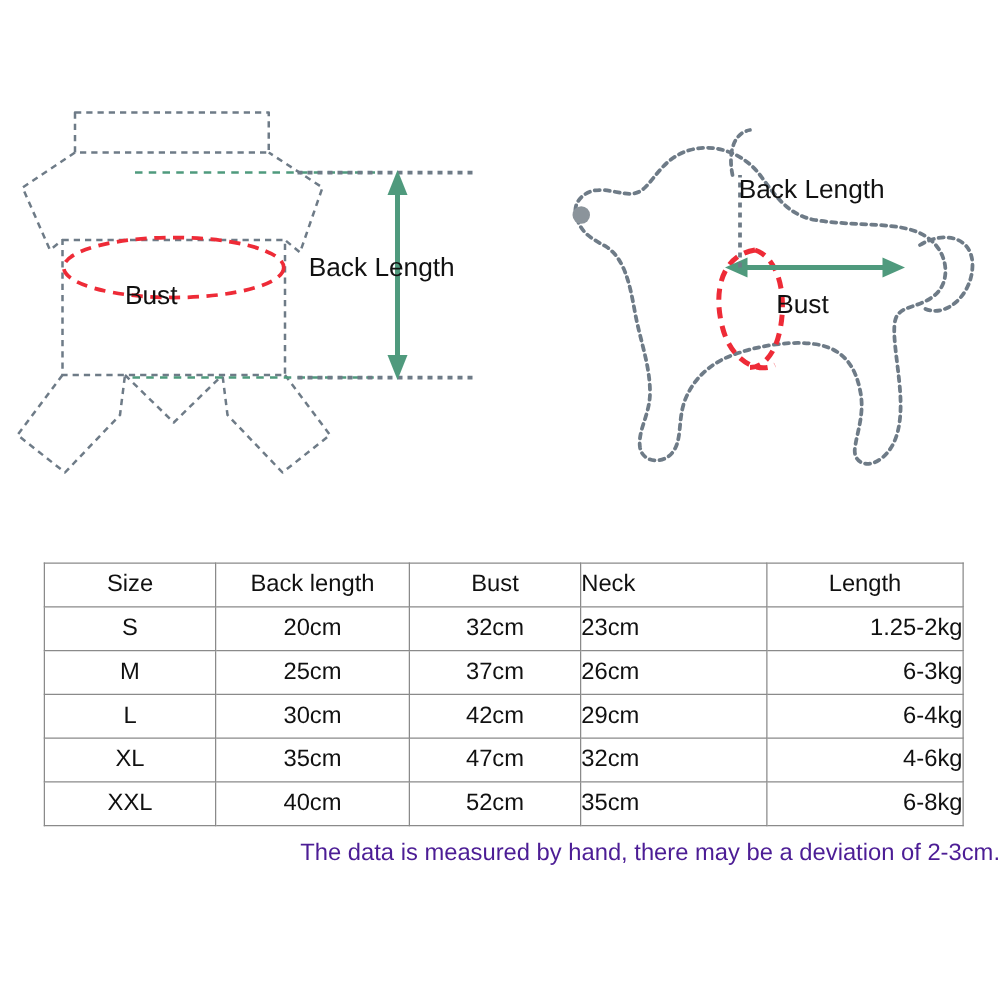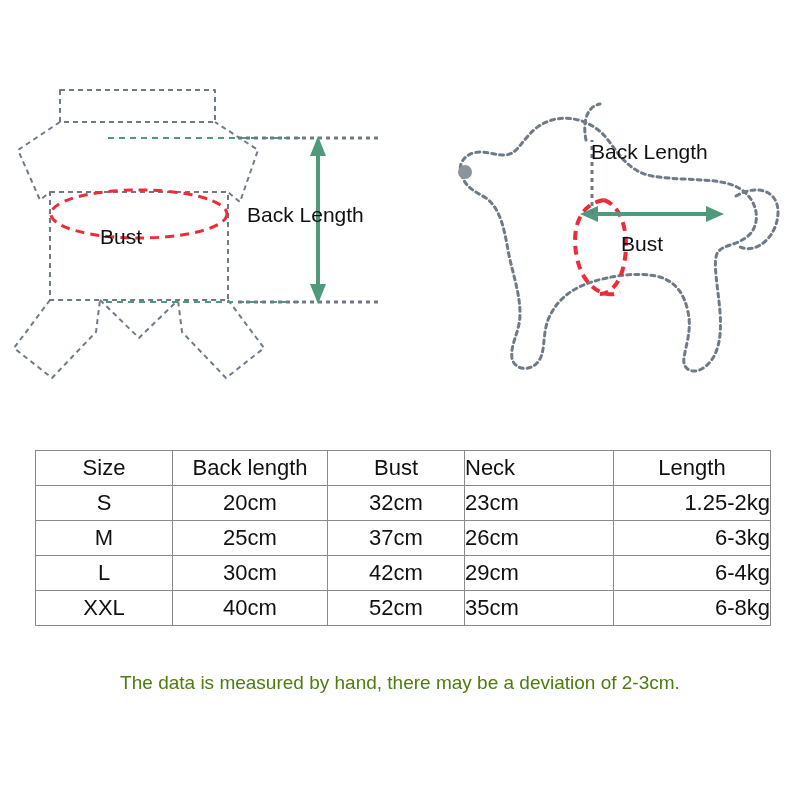--- a/index.html
+++ b/index.html
@@ -54,42 +54,42 @@
     width: 730px;
   }
   table.size-table {
     border-collapse: collapse;
     width: 730px;
     table-layout: fixed;
   }
   table.size-table td, table.size-table th {
     border: 1px solid #8a8a8a;
     height: 34px;
-    font-size: 22px;
+    font-size: 19px;
     font-weight: normal;
     font-family: "Liberation Sans", sans-serif;
     color: #111;
     padding: 0;
   }
   .c-size    { width: 136px; text-align: center; }
   .c-back    { width: 154px; text-align: center; }
   .c-bust    { width: 136px; text-align: center; }
   .c-neck    { width: 148px; }
   .c-weight  { width: 156px; text-align: right; padding-left: 14px; }
   thead td { font-size: 19px; }
   thead .c-weight { text-align: center; padding-left: 0; }
 
   
   .note {
     position: absolute;
     left: 0;
     top: 672px;
     width: 800px;
-    text-align: center;
-    color: #4d7c0f;
+    text-align: right;
+    color: #4c1d95;
     font-size: 19px;
     font-family: "Liberation Sans", sans-serif;
   }
 </style>
 </head>
 <body>
 
 <div class="page">
 
   <div class="diagrams">
@@ -205,20 +205,27 @@
           <td class="c-weight">6-3kg</td>
         </tr>
         <tr>
           <td class="c-size">L</td>
           <td class="c-back">30cm</td>
           <td class="c-bust">42cm</td>
           <td class="c-neck">29cm</td>
           <td class="c-weight">6-4kg</td>
         </tr>
         <tr>
+          <td class="c-size">XL</td>
+          <td class="c-back">35cm</td>
+          <td class="c-bust">47cm</td>
+          <td class="c-neck">32cm</td>
+          <td class="c-weight">4-6kg</td>
+        </tr>
+        <tr>
           <td class="c-size">XXL</td>
           <td class="c-back">40cm</td>
           <td class="c-bust">52cm</td>
           <td class="c-neck">35cm</td>
           <td class="c-weight">6-8kg</td>
         </tr>
       </tbody>
     </table>
   </div>
 

